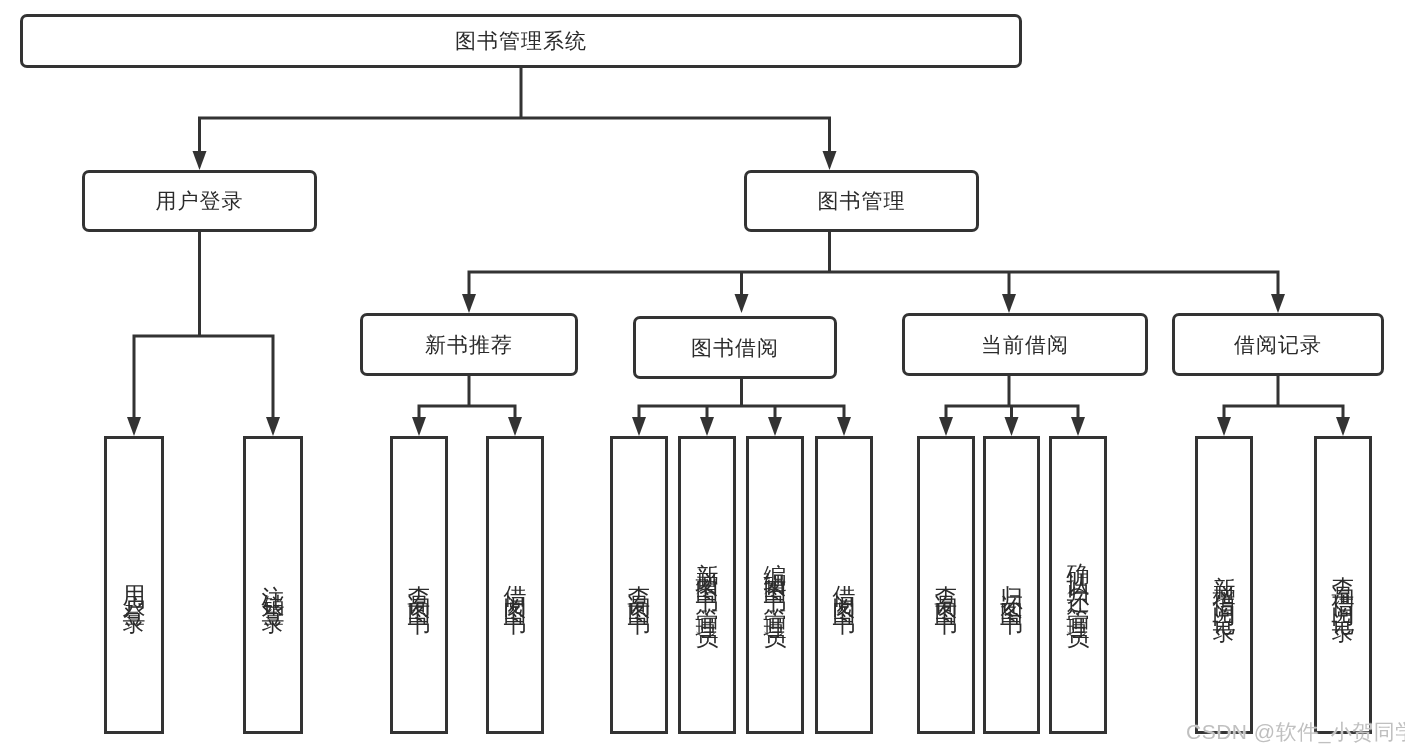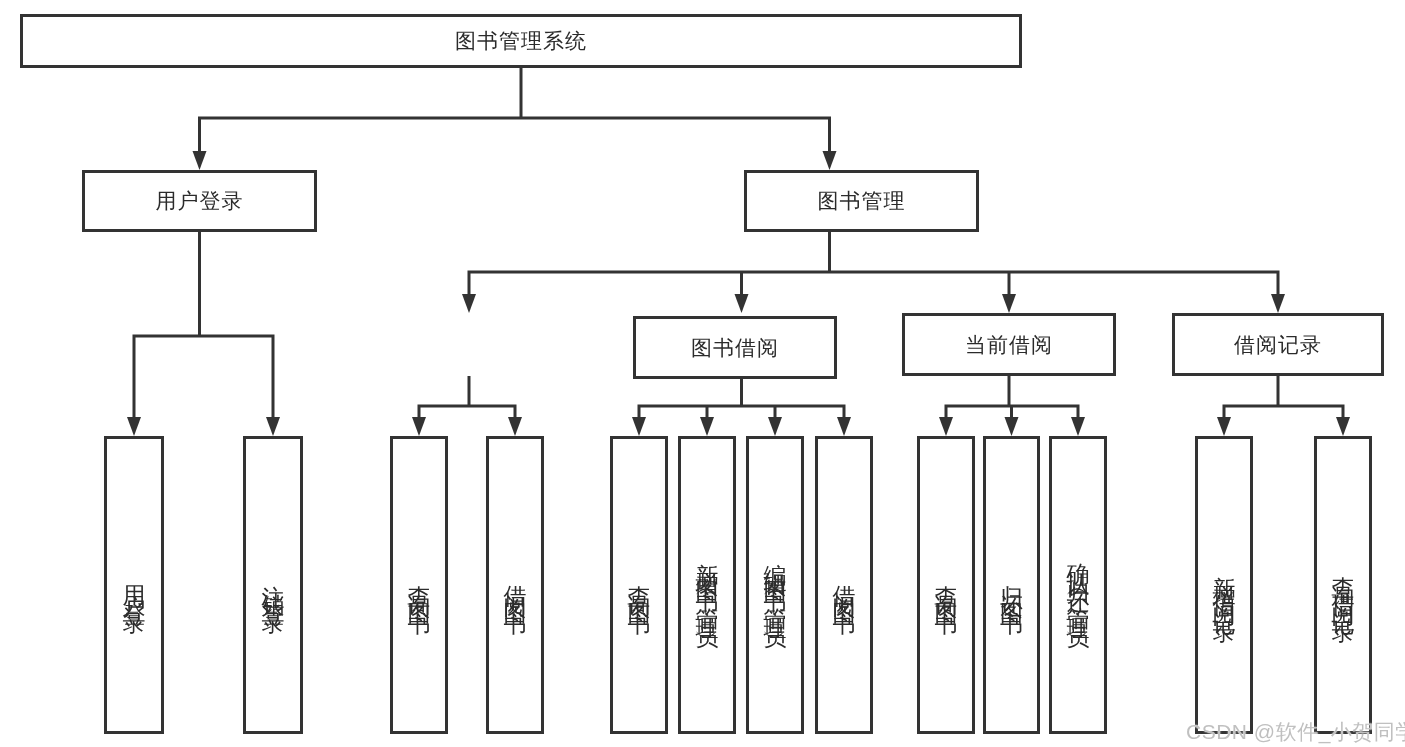--- a/index.html
+++ b/index.html
@@ -23,20 +23,21 @@
     border: 3px solid #333333;
     background: #ffffff;
     display: flex;
     align-items: center;
     justify-content: center;
   }
   .hbox {
     font-size: 21px;
     letter-spacing: 1px;
     white-space: nowrap;
+    border-radius: 7px;
   }
   .vbox .vtext {
     writing-mode: vertical-rl;
     text-orientation: mixed;
     font-size: 23px;
     line-height: 1;
     letter-spacing: 9px;
     white-space: nowrap;
   }
   .watermark {
@@ -99,22 +100,23 @@
       <polygon points="1217,417 1231,417 1224,436"></polygon>
       <polygon points="1336,417 1350,417 1343,436"></polygon>
     </g>
   </svg>
 
   <div class="node hbox" style="left:20px; top:14px; width:1002px; height:54px;">图书管理系统</div>
 
   <div class="node hbox" style="left:82px; top:170px; width:235px; height:62px;">用户登录</div>
   <div class="node hbox" style="left:712px; top:170px; width:235px; height:62px;margin-left:32px;">图书管理</div>
 
+  <div class="node hbox" style="left:360px; top:313px; width:218px; height:63px;">新书推荐</div>
   <div class="node hbox" style="left:633px; top:316px; width:204px; height:63px;">图书借阅</div>
-  <div class="node hbox" style="left:902px; top:313px; width:214px; height:63px;">当前借阅</div>
+  <div class="node hbox" style="left:902px; top:313px; width:246px; height:63px;">当前借阅</div>
   <div class="node hbox" style="left:1172px; top:313px; width:212px; height:63px;">借阅记录</div>
 
   <div class="node vbox" style="left:104px; top:436px; width:60px; height:298px;">
     <span class="vtext">用户登录</span>
   </div>
   <div class="node vbox" style="left:243px; top:436px; width:60px; height:298px;">
     <span class="vtext">注销登录</span>
   </div>
 
   <div class="node vbox" style="left:390px; top:436px; width:58px; height:298px;">

